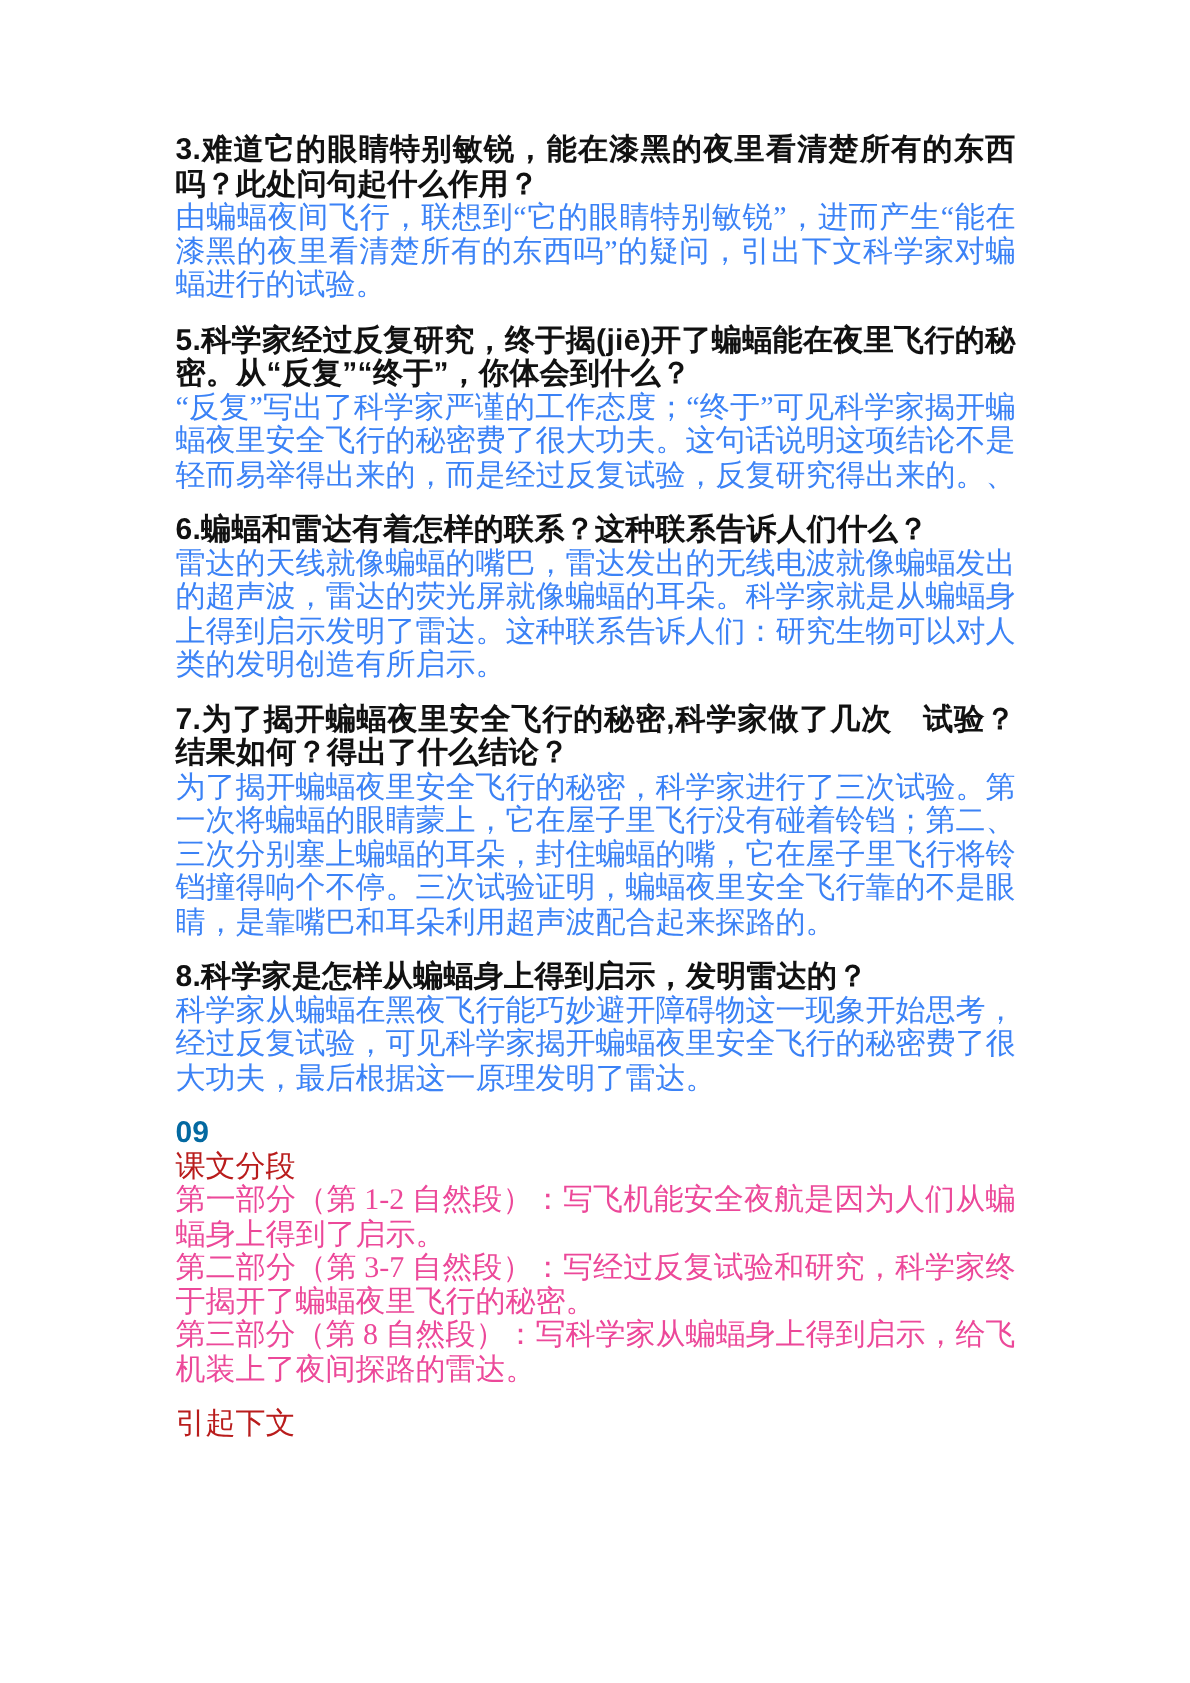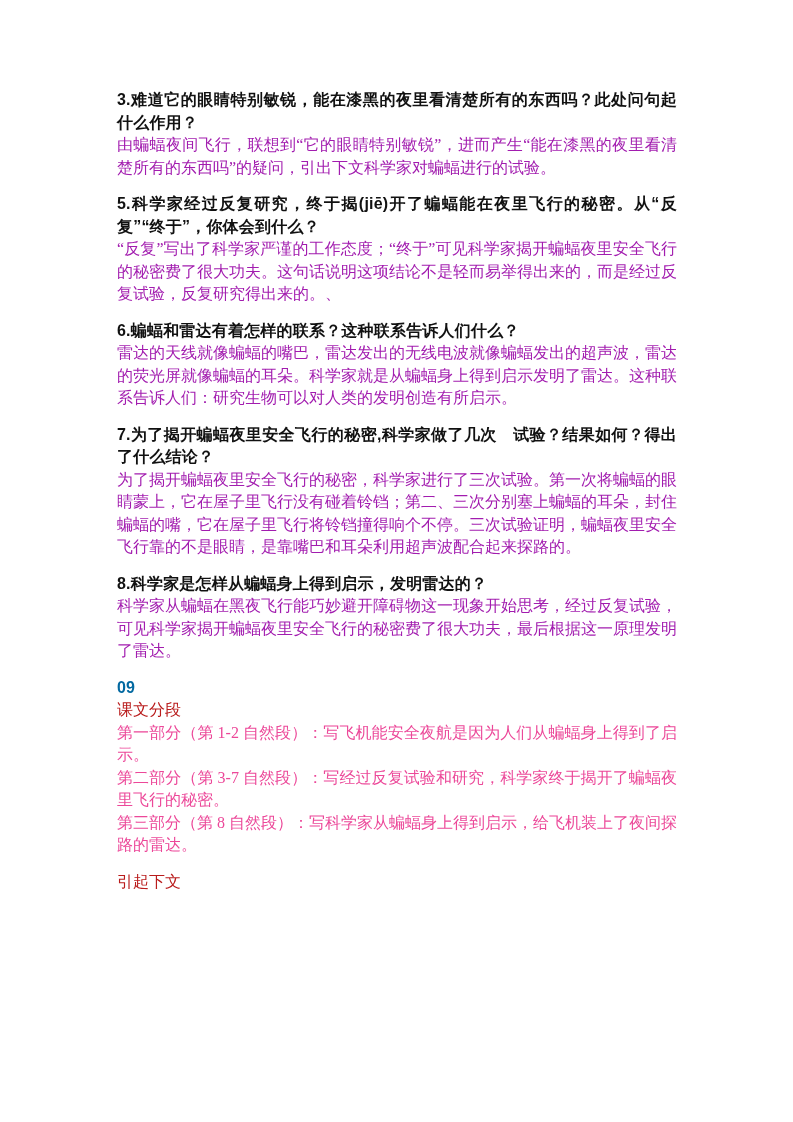--- a/index.html
+++ b/index.html
@@ -10,34 +10,34 @@
     height: 1122px;
     background: #ffffff;
     overflow: hidden;
     font-family: "Liberation Serif", serif;
   }
   .content {
     position: absolute;
     left: 117px;
     top: 89px;
     width: 560px;
-    font-size: 16px;
+    font-size: 20px;
     line-height: 22.5px;
     color: #232323;
     text-align: justify;
   }
   .section { margin-bottom: 14px; }
   .section:last-child { margin-bottom: 0; }
   .question {
     font-family: "Liberation Sans", sans-serif;
     font-weight: bold;
     color: #111111;
     letter-spacing: 0.2px;
   }
-  .answer { color: #a21caf; }
+  .answer { color: #3b82f6; }
   .section-number {
     font-family: "Liberation Sans", sans-serif;
     font-weight: bold;
     color: #0369a1;
   }
   .section-title { color: #b91c1c; }
   .segment-part { color: #ec4899; }
 </style>
 </head>
 <body>

